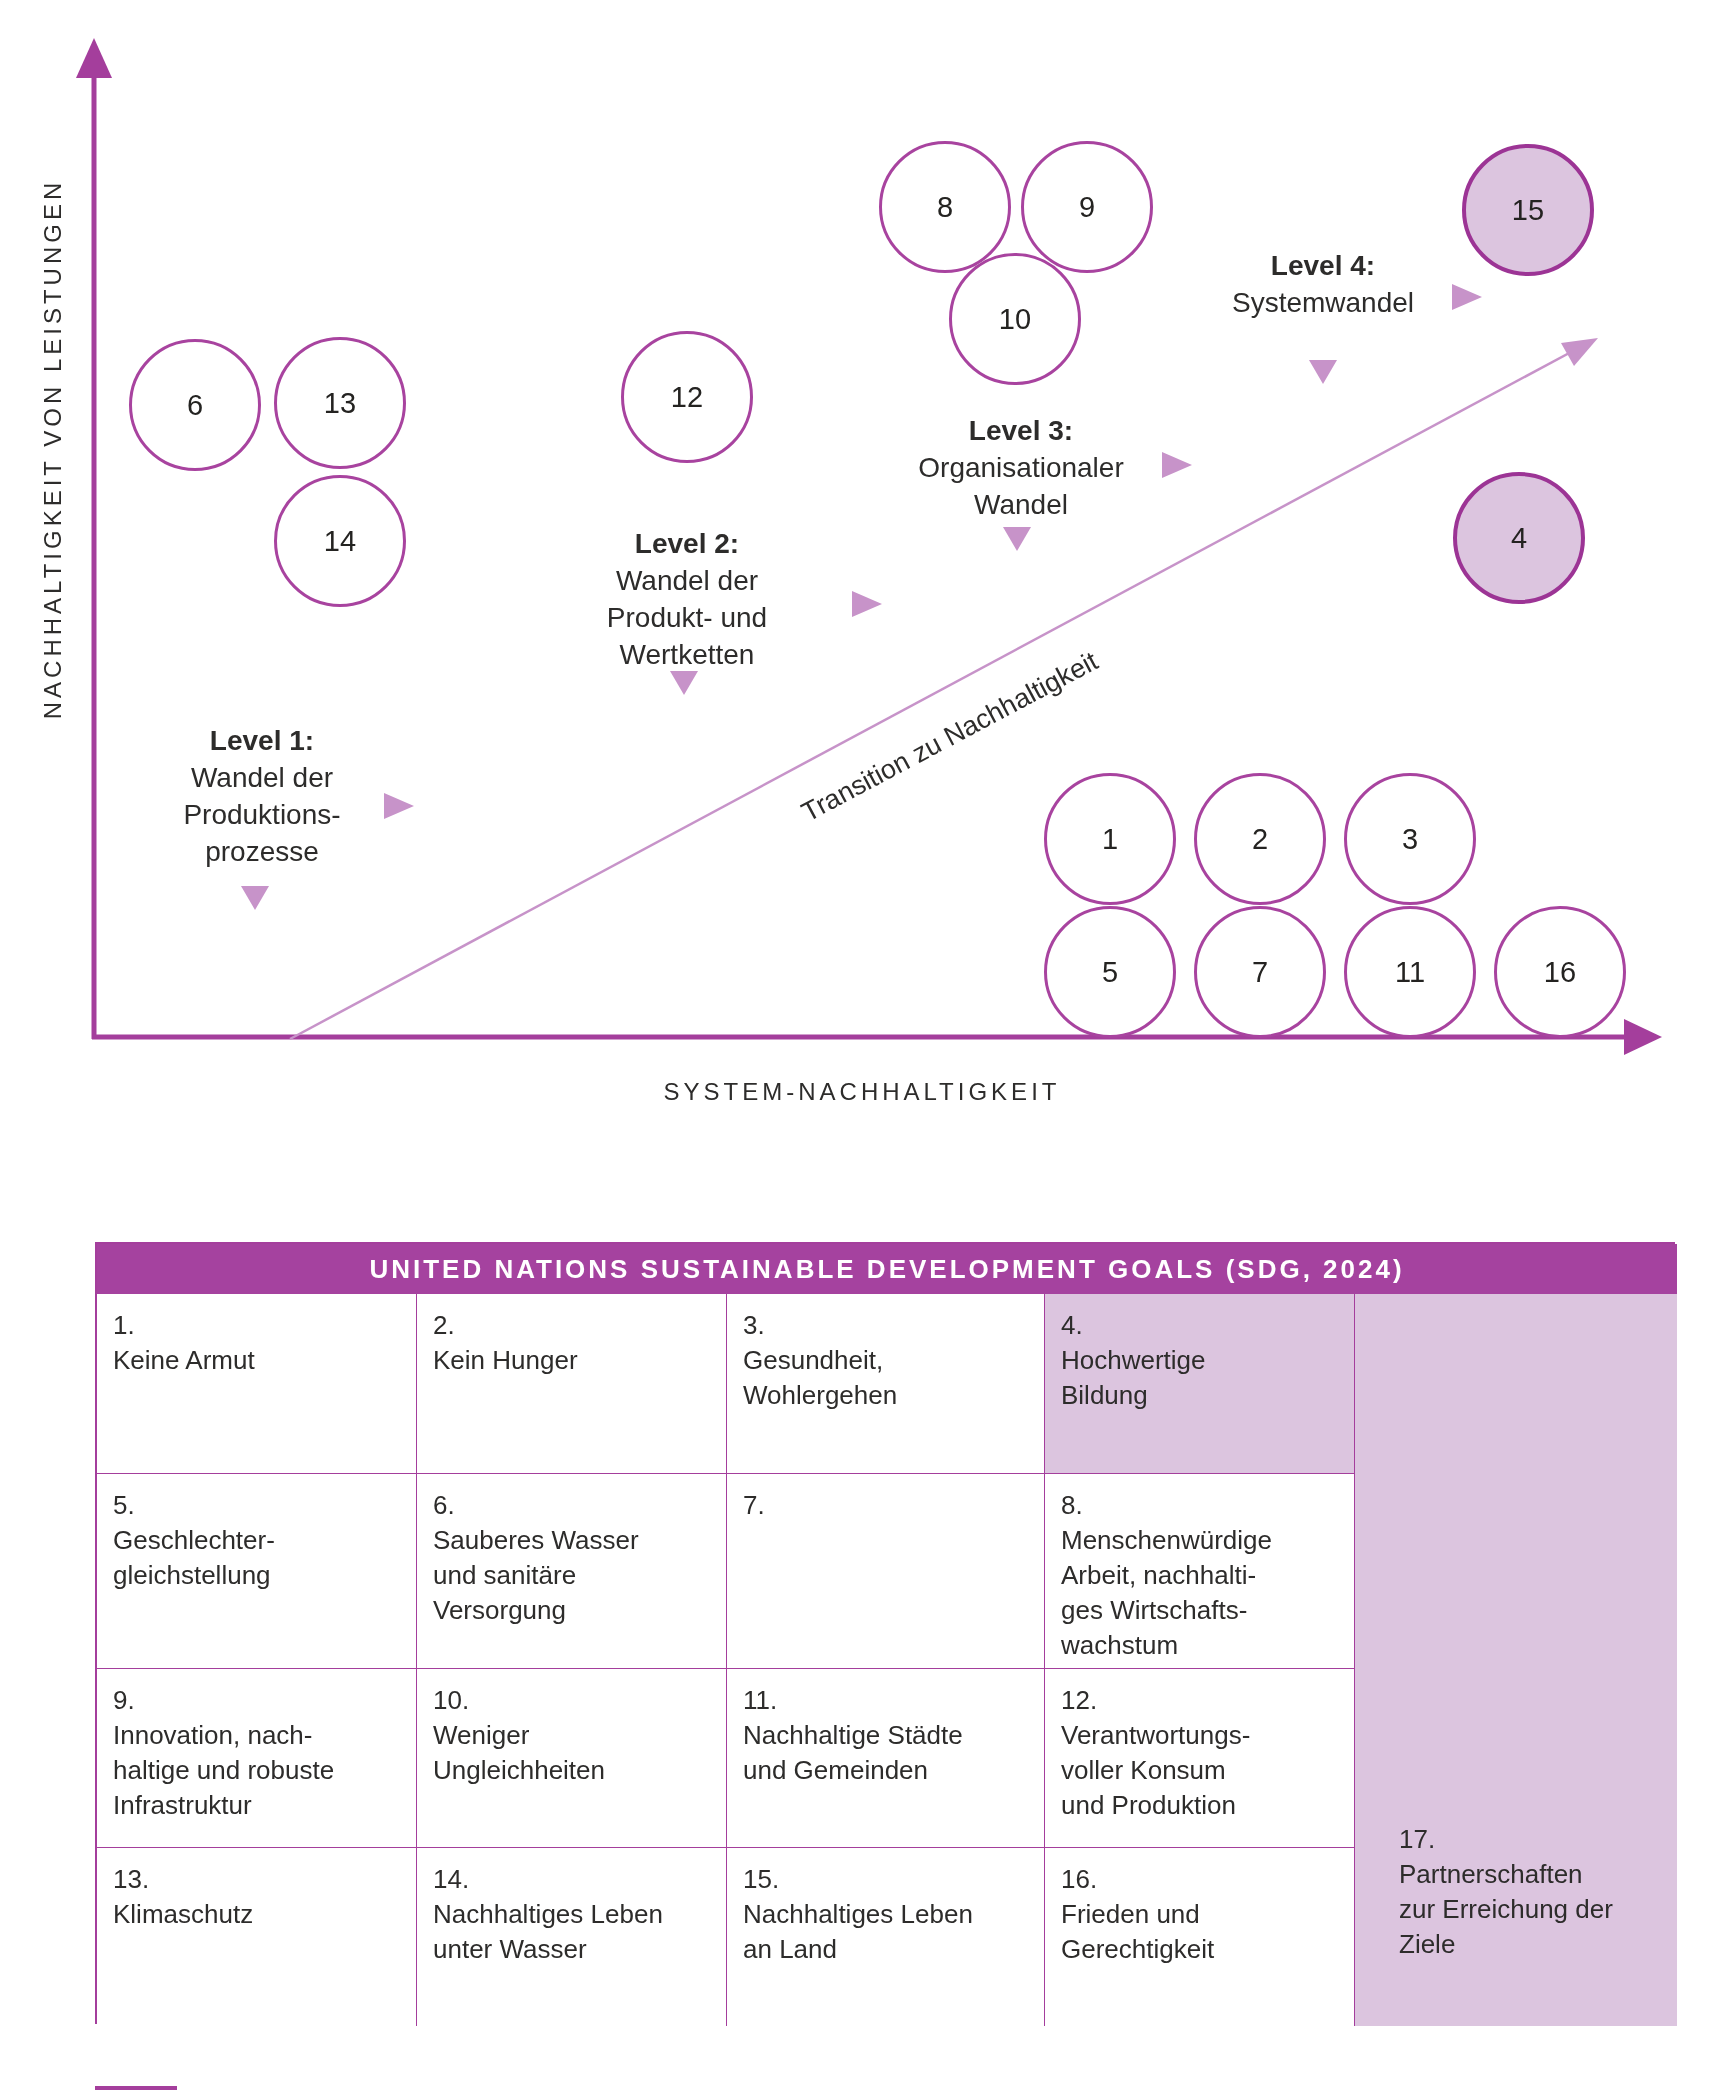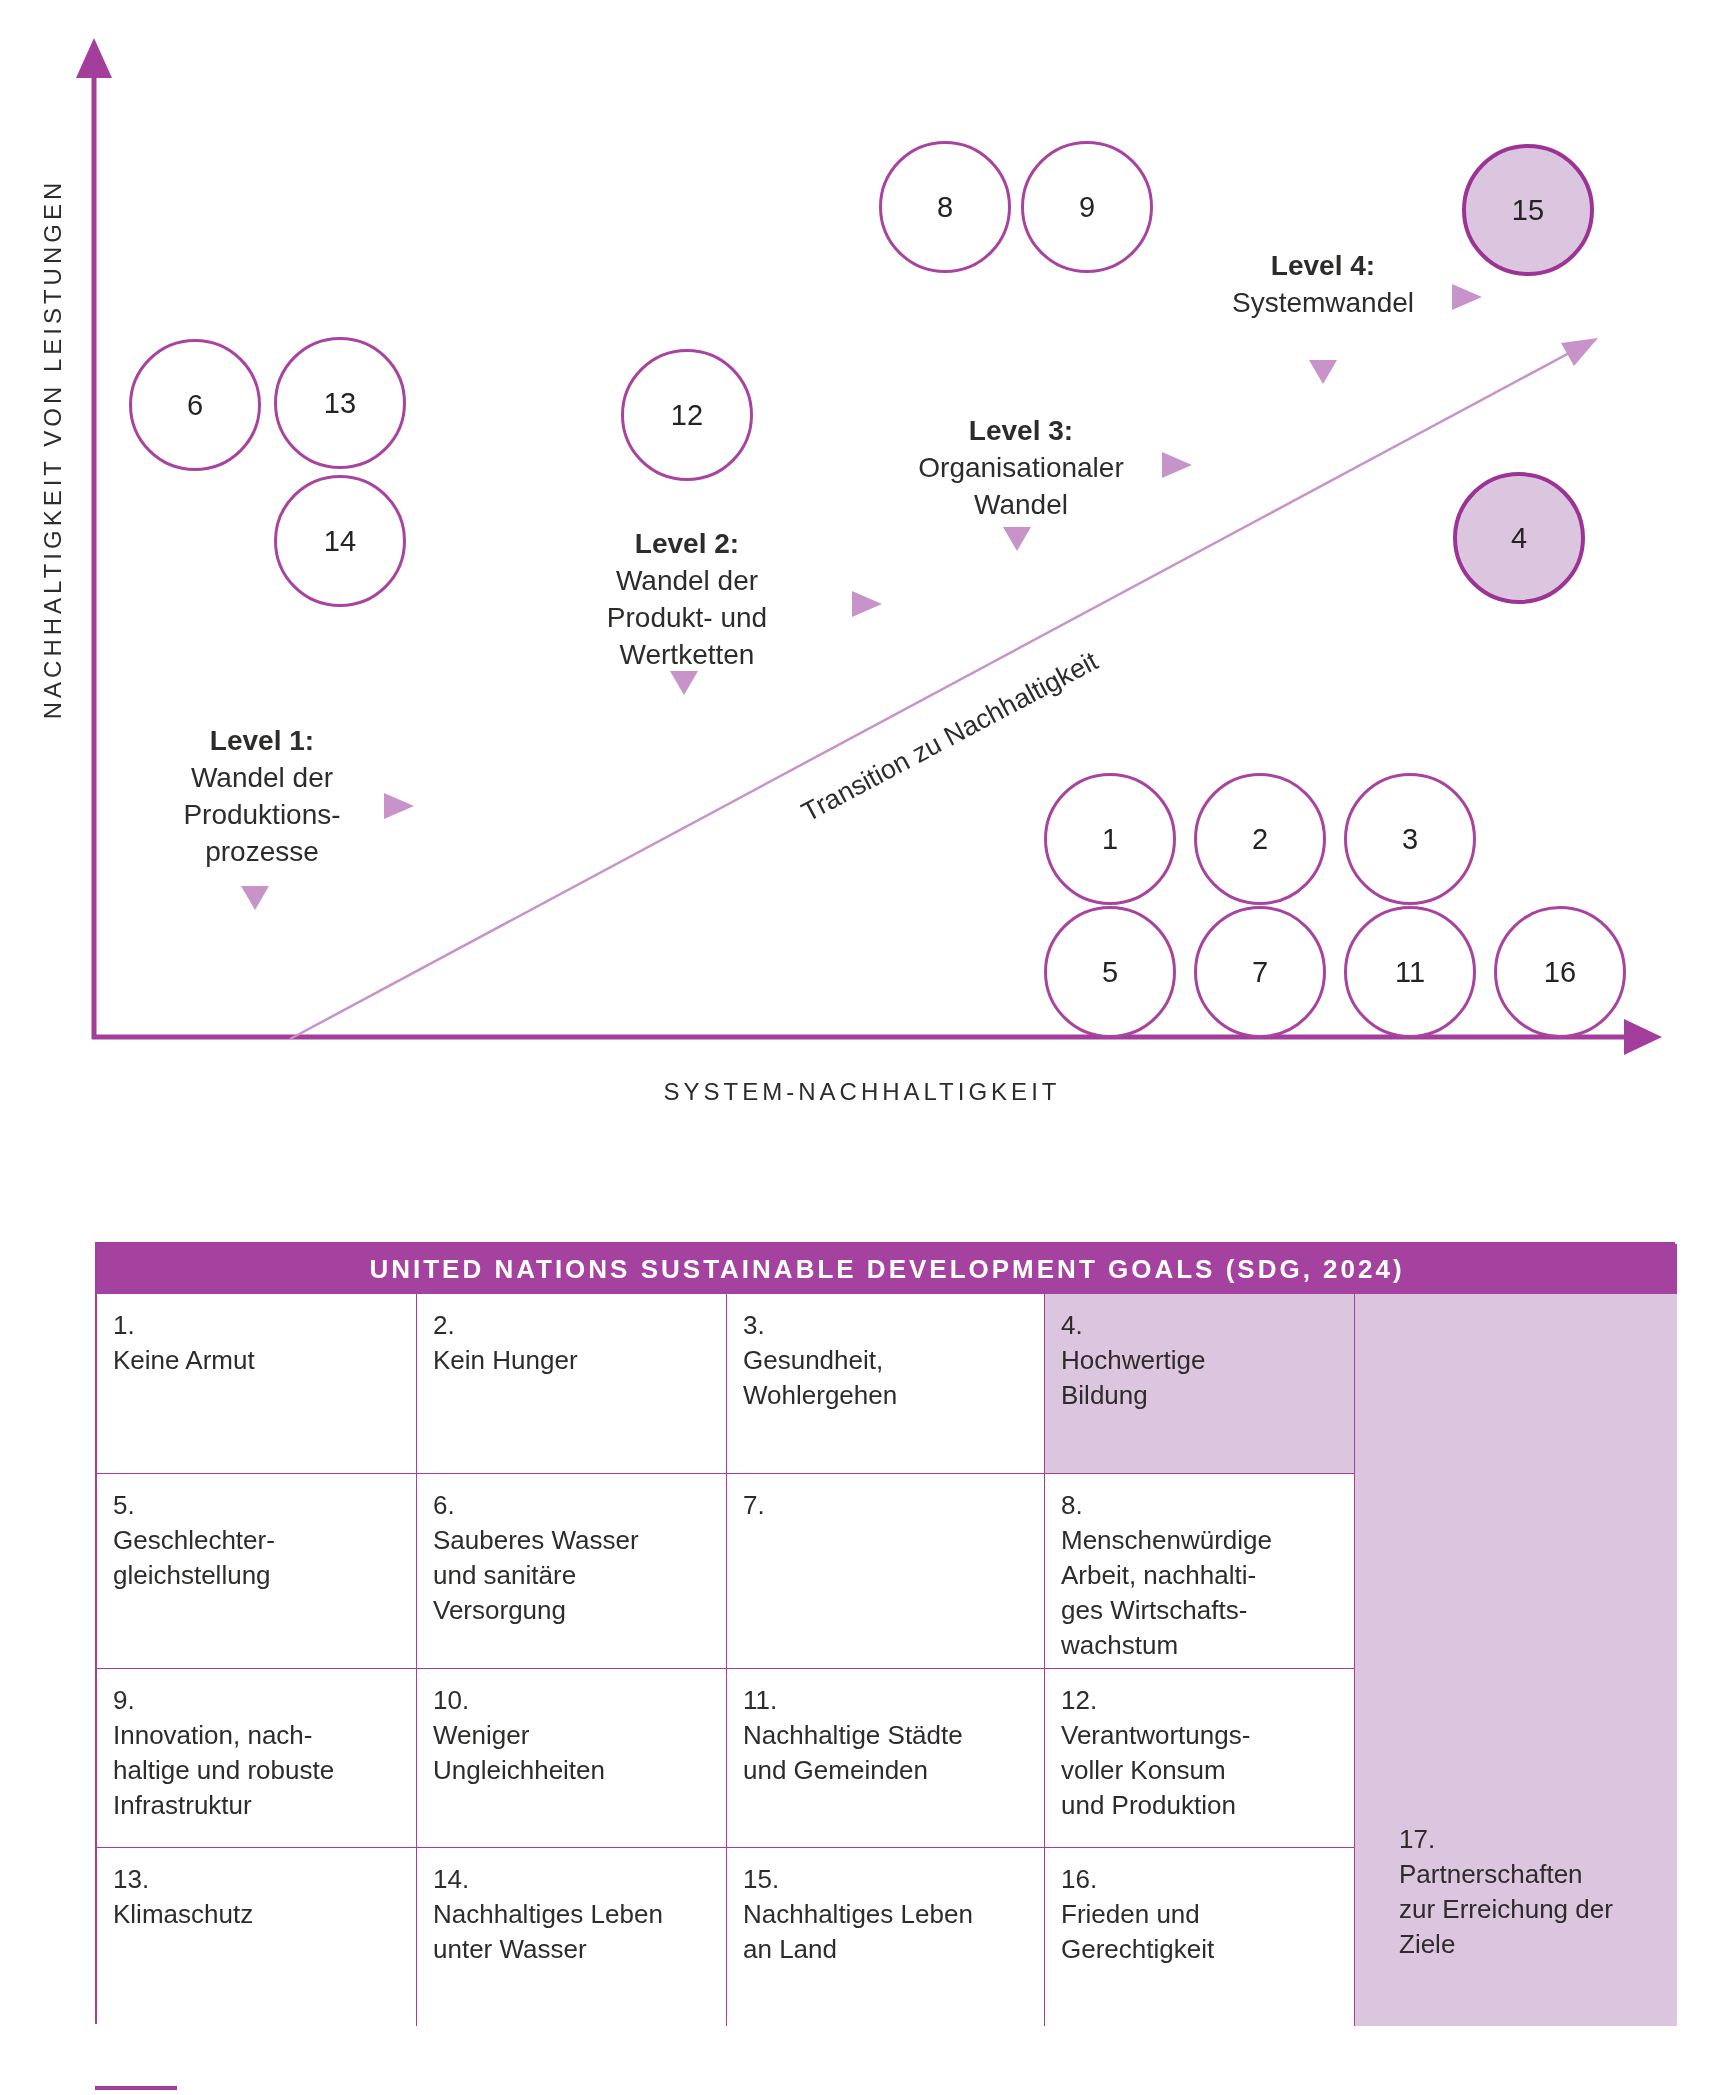--- a/index.html
+++ b/index.html
@@ -91,24 +91,25 @@
       <div class="level-title">Level 4:</div>
       <div>Systemwandel</div>
     </div>
     <div class="tri-right" style="left:1452px;top:284px"></div>
     <div class="tri-down" style="left:1309px;top:360px"></div>
 
     <div class="circle" style="left:129px;top:339px">6</div>
     <div class="circle" style="left:274px;top:337px">13</div>
     <div class="circle" style="left:274px;top:475px">14</div>
 
-    <div class="circle" style="left:621px;top:349px">12</div>
+    <div class="circle" style="left:621px;top:331px">12</div>
 
     <div class="circle" style="left:879px;top:141px">8</div>
     <div class="circle" style="left:1021px;top:141px">9</div>
+    <div class="circle" style="left:949px;top:253px">10</div>
 
     <div class="circle filled" style="left:1462px;top:144px">15</div>
     <div class="circle filled" style="left:1453px;top:472px">4</div>
 
     <div class="circle" style="left:1044px;top:773px">1</div>
     <div class="circle" style="left:1194px;top:773px">2</div>
     <div class="circle" style="left:1344px;top:773px">3</div>
     <div class="circle" style="left:1044px;top:906px">5</div>
     <div class="circle" style="left:1194px;top:906px">7</div>
     <div class="circle" style="left:1344px;top:906px">11</div>

